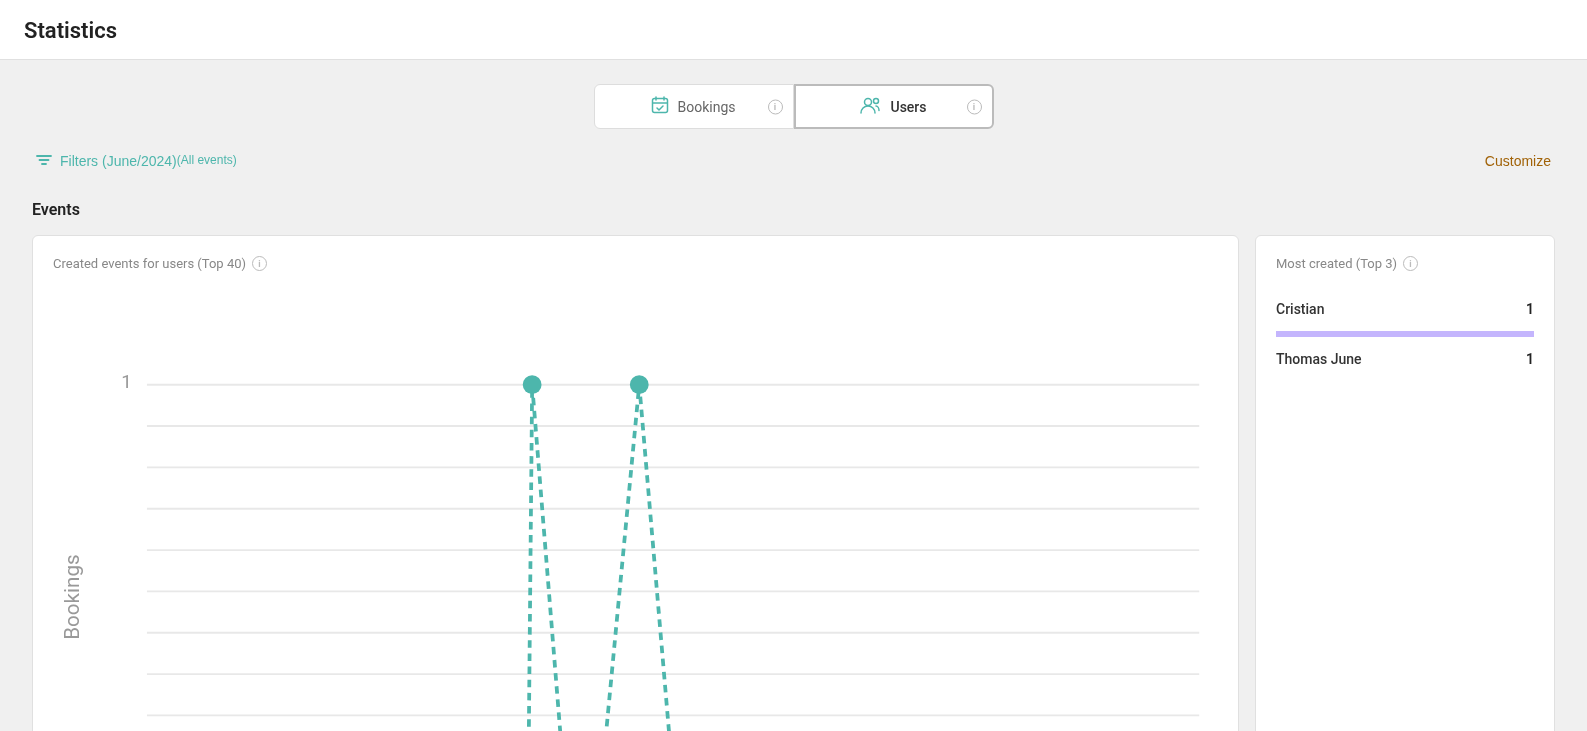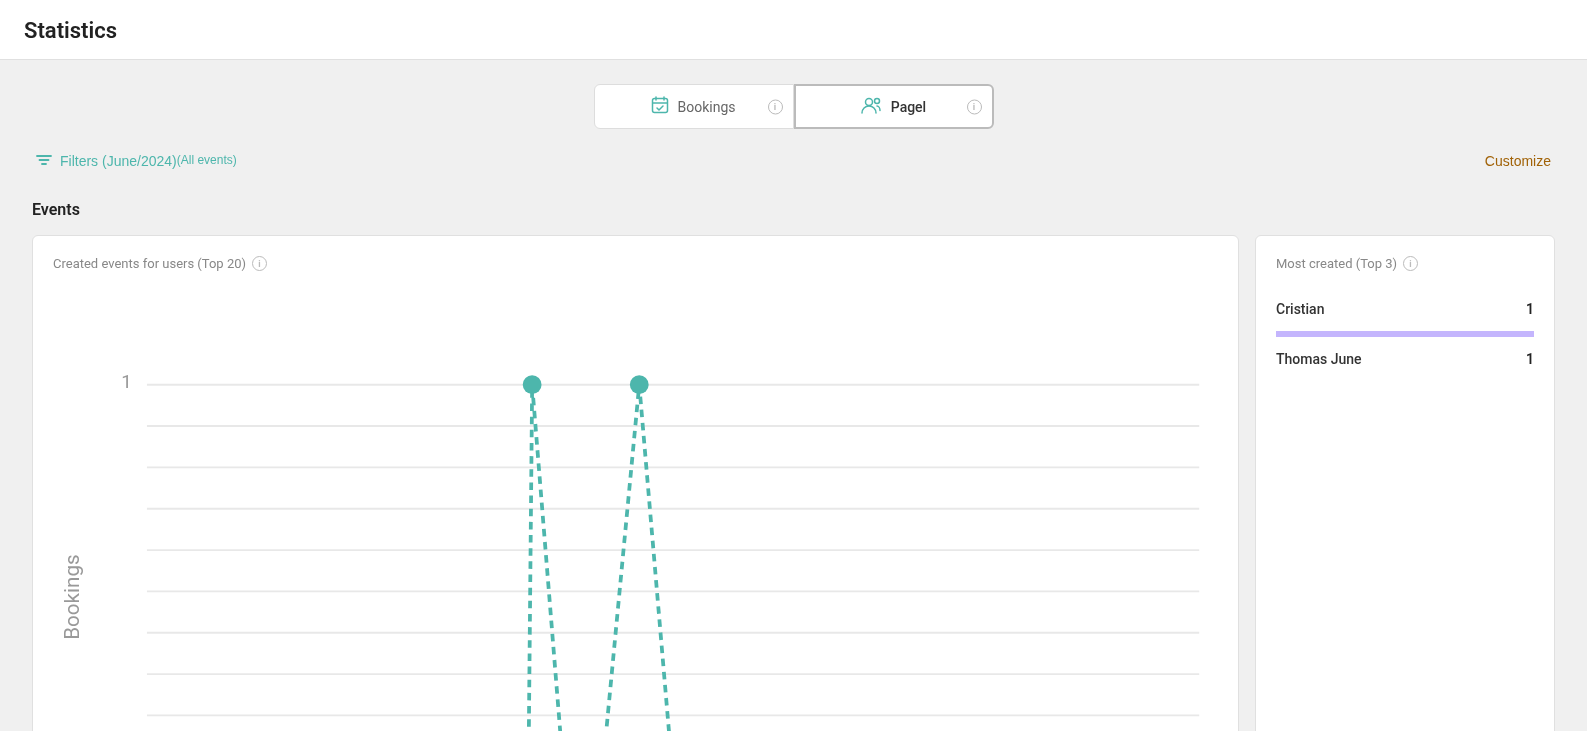--- a/index.html
+++ b/index.html
@@ -219,21 +219,21 @@
       </div>
       <div class="tab-item active">
         <span class="tab-icon">
           <svg width="22" height="18" viewBox="0 0 22 18" fill="none">
             <circle cx="8" cy="6" r="3.5" stroke="#4db6ac" stroke-width="1.5" fill="none"></circle>
             <path d="M1 17c0-3.866 3.134-7 7-7s7 3.134 7 7" stroke="#4db6ac" stroke-width="1.5" stroke-linecap="round" fill="none"></path>
             <circle cx="16" cy="5" r="2.5" stroke="#4db6ac" stroke-width="1.5" fill="none"></circle>
             <path d="M19 14.5c0-2.485-1.343-4.5-3-4.5" stroke="#4db6ac" stroke-width="1.5" stroke-linecap="round" fill="none"></path>
           </svg>
         </span>
-        <span>Pagel</span>
+        <span>Users</span>
         <span class="tab-info-icon info-icon">i</span>
       </div>
     </div>
 
     <div class="filters-row">
       <button class="filter-btn">
         <span class="filter-icon">
           <svg width="16" height="14" viewBox="0 0 16 14" fill="none">
             <path d="M1 1h14M3.5 5h9M6 9h4" stroke="#4db6ac" stroke-width="1.8" stroke-linecap="round"></path>
           </svg>
@@ -245,21 +245,21 @@
       </button>
       <button class="customize-btn">Customize</button>
     </div>
 
     <div class="section-title">Events</div>
 
     <div class="charts-row">
 
       <div class="chart-main">
         <div class="chart-section-title">
-          <span>Created events for users (Top 20)</span>
+          <span>Created events for users (Top 40)</span>
           <span class="info-icon">i</span>
         </div>
         <div class="chart-svg-wrapper">
           <svg width="100%" viewBox="0 0 620 310">
 
             <text x="14" y="165" font-size="11" fill="#999" text-anchor="middle" transform="rotate(-90, 14, 165)">Bookings</text>
 
             <text x="42" y="264" font-size="10" fill="#999" text-anchor="end">0</text>
             <text x="42" y="54" font-size="10" fill="#999" text-anchor="end">1</text>
 

